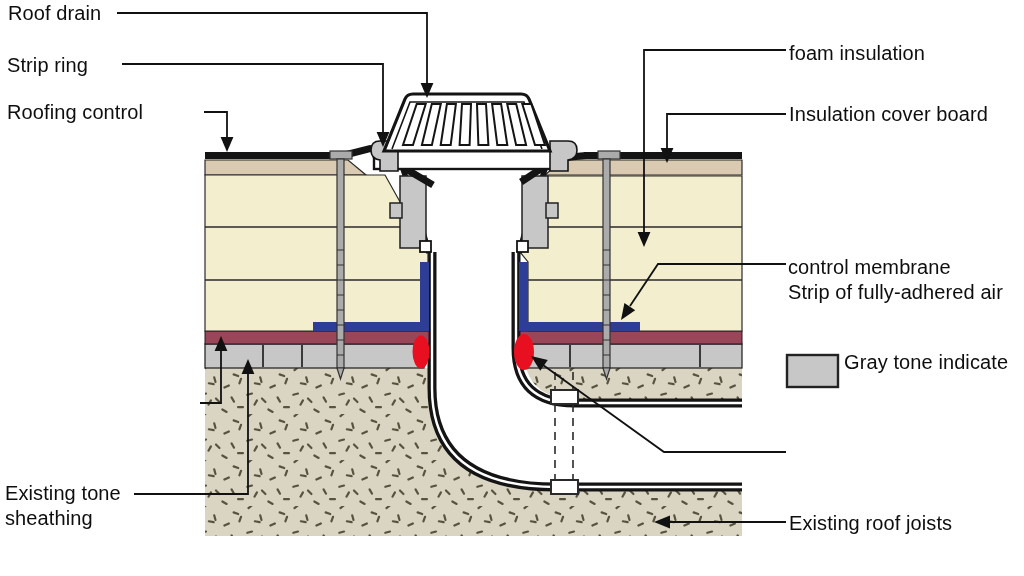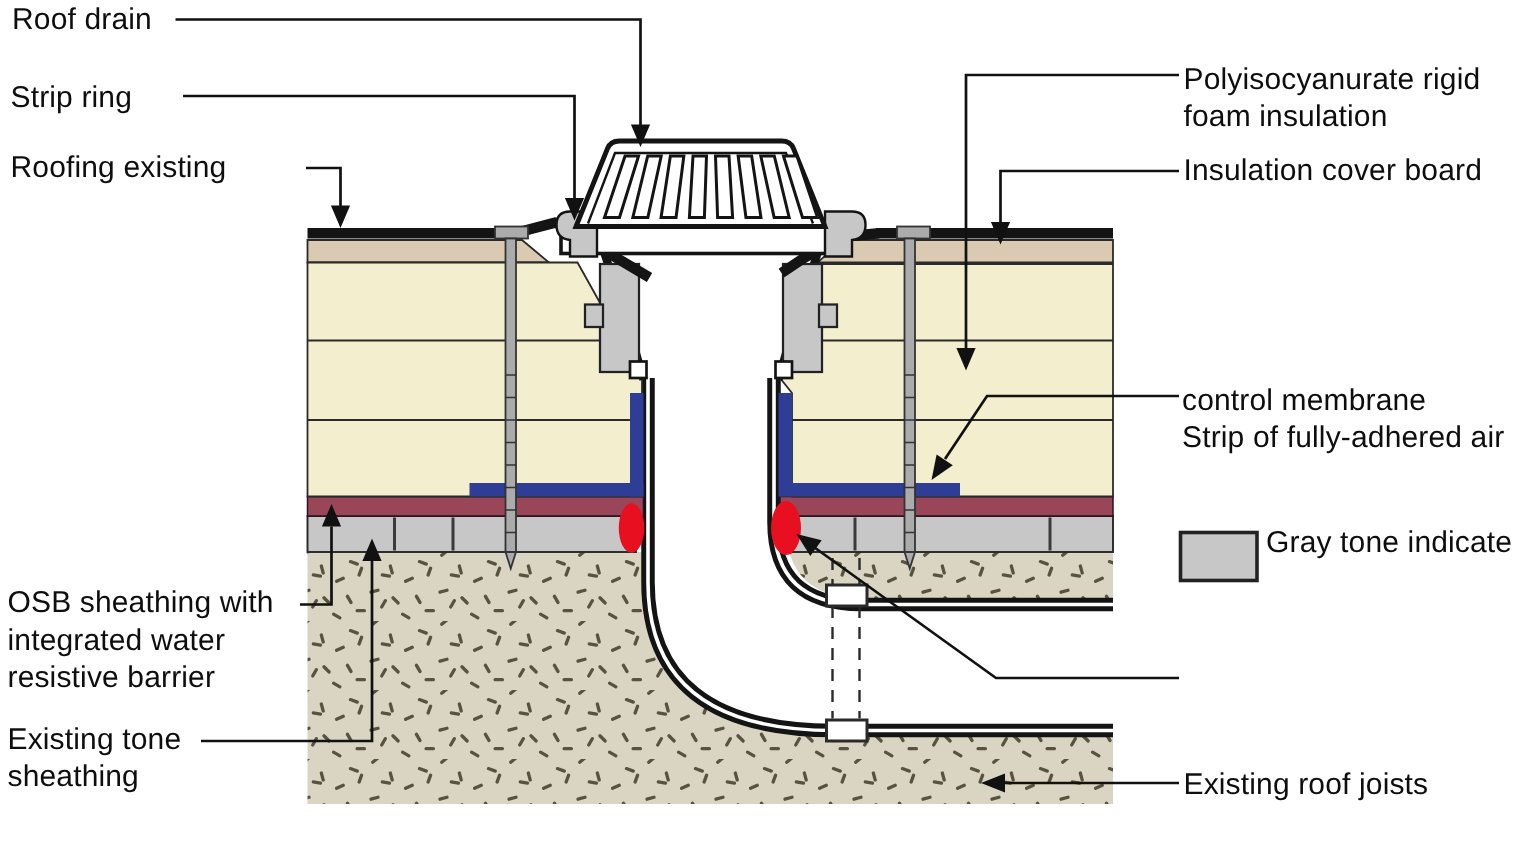--- a/index.html
+++ b/index.html
@@ -200,32 +200,26 @@
     </g>
     <g>
       <path d="M134,494 H248 V374"></path>
           <polygon points="248,359 241.6,374 254.4,374" fill="#111111" stroke="none"></polygon>
     </g>
   </g>
 </svg>
 
 <div class="label" style="left:8px;top:1px"><span>Roof drain</span></div>
 <div class="label" style="left:7px;top:53px"><span>Strip ring</span></div>
-<div class="label" style="left:7px;top:100px"><span>Roofing existing</span></div>
-<div class="label" style="left:5px;top:390px">
-  <span class="ln">OSB sheathing with</span>
-  <span class="ln">integrated water</span>
-  <span class="ln">resistive barrier</span>
-</div>
+<div class="label" style="left:7px;top:100px"><span>Roofing control</span></div>
 <div class="label" style="left:5px;top:481px">
   <span class="ln">Existing tone</span>
   <span class="ln">sheathing</span>
 </div>
 <div class="label" style="left:789px;top:41px">
-  <span class="ln">Polyisocyanurate rigid</span>
   <span class="ln">foam insulation</span>
 </div>
 <div class="label" style="left:789px;top:102px"><span>Insulation cover board</span></div>
 <div class="label" style="left:788px;top:255px">
   <span class="ln">control membrane</span>
   <span class="ln">Strip of fully-adhered air</span>
 </div>
 <div class="label" style="left:844px;top:350px">
   <span class="ln">Gray tone indicate</span>
 </div>

